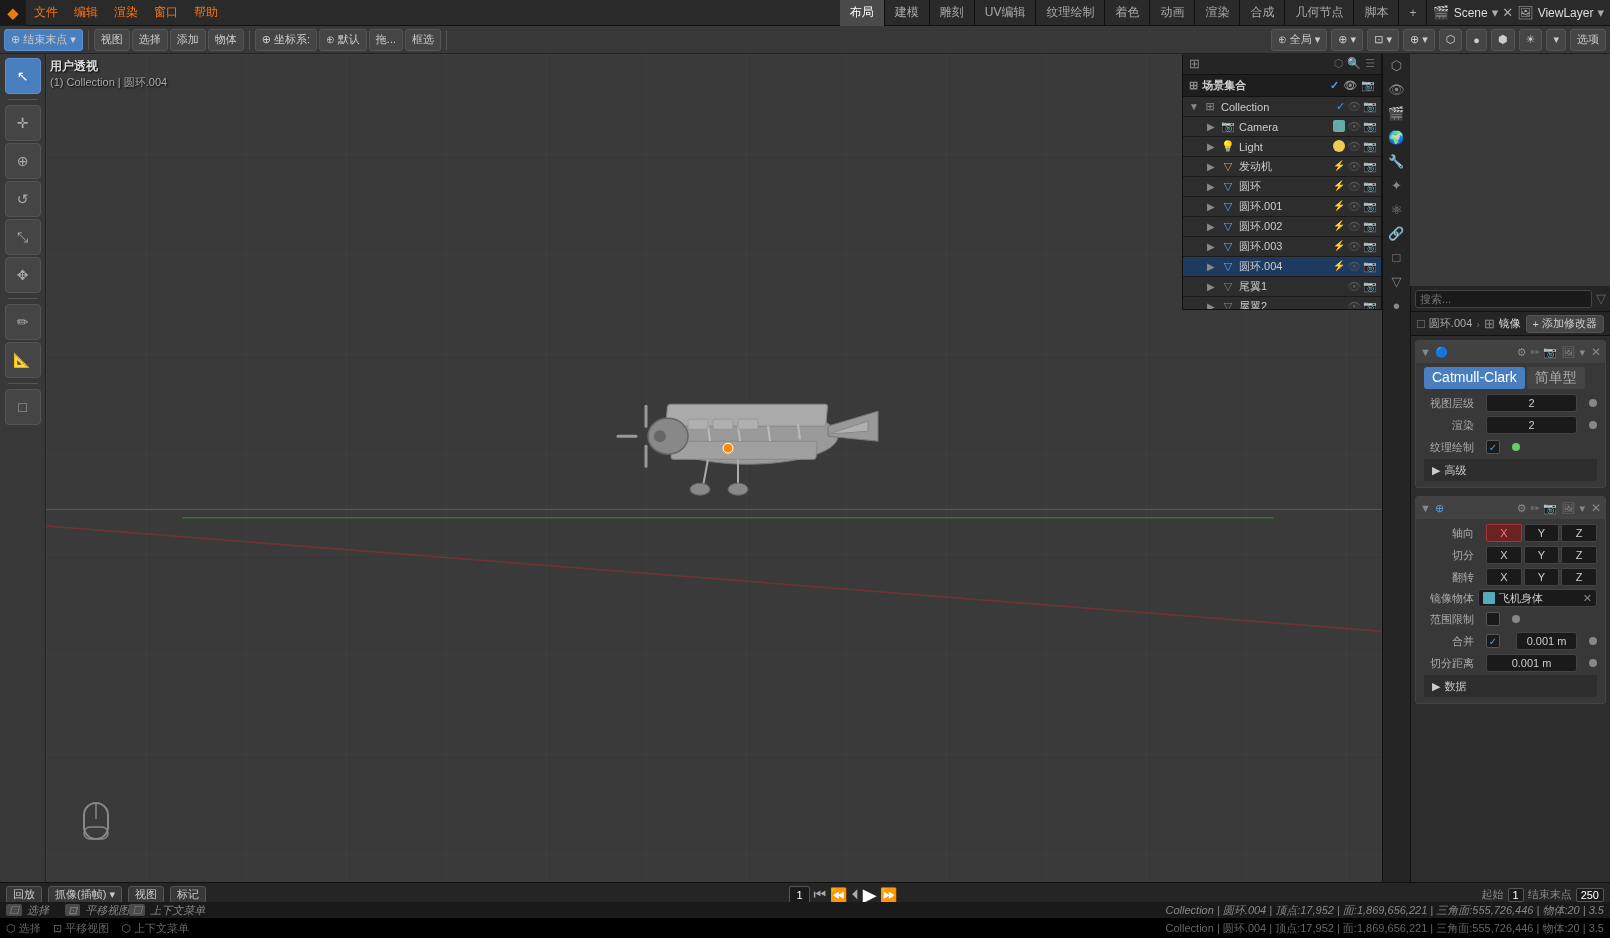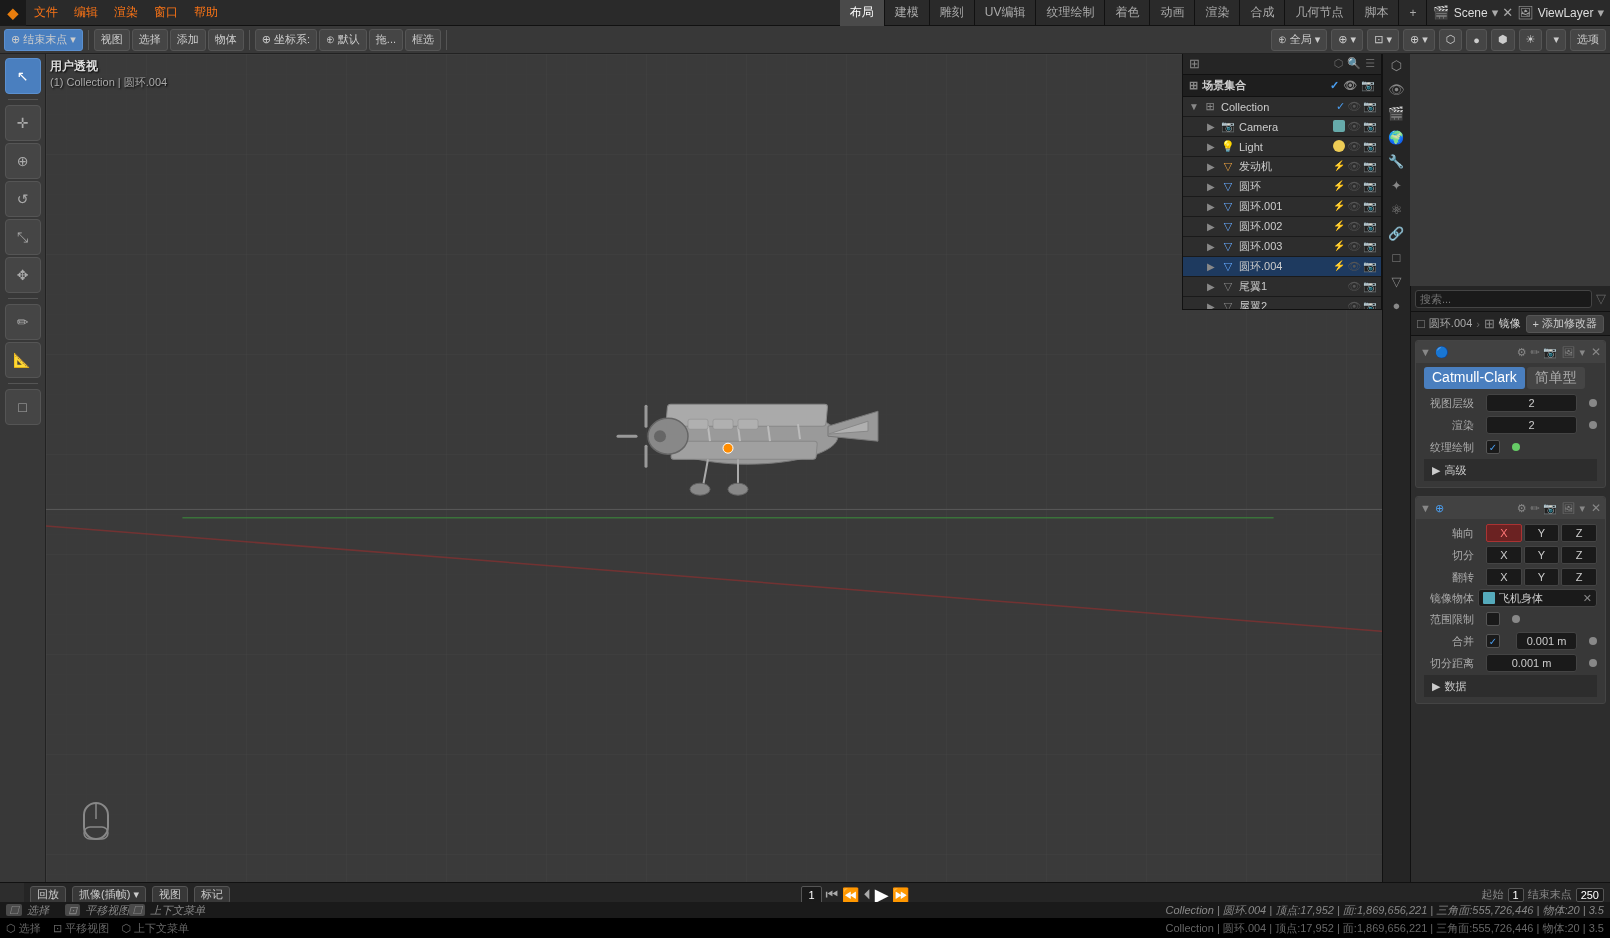--- a/index.html
+++ b/index.html
@@ -245,21 +245,20 @@
       border-top: 1px solid #111;
       z-index: 95;
     }
     .timeline-header {
       height: 24px;
       background: #252525;
       display: flex; align-items: center;
       padding: 0 6px;
       gap: 6px;
       border-bottom: 1px solid #111;
-      margin-left: 24px;
     }
     .timeline-btn {
       height: 18px; padding: 0 6px;
       background: #383838;
       border: 1px solid #555;
       border-radius: 3px;
       color: #ccc; font-size: 11px;
       cursor: pointer;
     }
     .timeline-controls {

